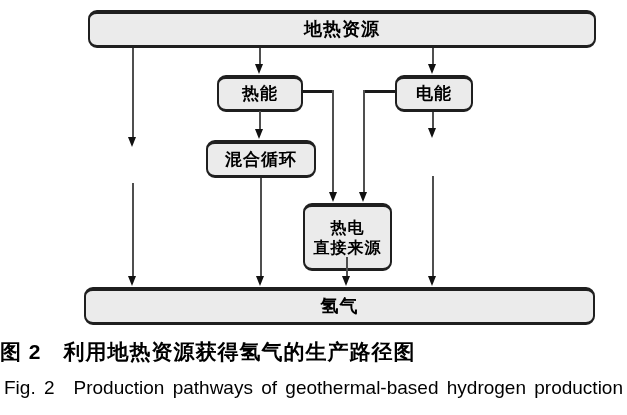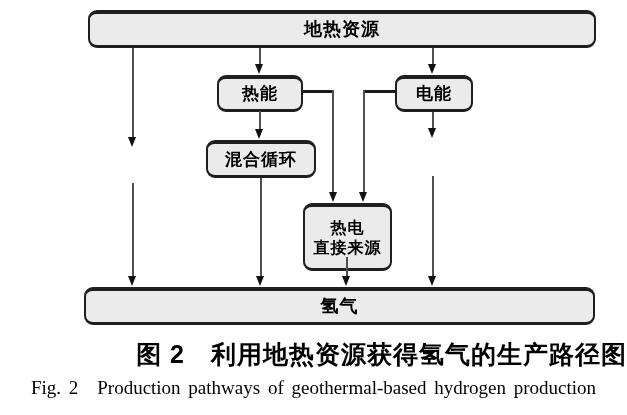--- a/index.html
+++ b/index.html
@@ -76,29 +76,29 @@
   #a-el      {left:428px;top:128px;}
   #a-hyb-l   {left:329px;top:192px;}
   #a-hyb-r   {left:359px;top:192px;}
   #a-h2-1    {left:128px;top:276px;}
   #a-h2-2    {left:256px;top:276px;}
   #a-h2-3    {left:342px;top:276px;}
   #a-h2-4    {left:428px;top:276px;}
   
   #caption-zh{
     position:absolute;left:0;top:338px;width:627px;
-    text-align:right;
+    text-align:left;
     font-weight:bold;
-    font-size:25px;
+    font-size:21px;
     letter-spacing:1px;
   }
   #caption-en{
     position:absolute;left:0;top:375px;width:627px;
     text-align:center;
-    font-family:Liberation Serif, serif;
+    font-family:Liberation Sans, sans-serif;
     font-size:19px;
     word-spacing:3px;
   }
 </style>
 </head>
 <body>
 
 <div id="figure">
 
   <div class="node wide" id="box-geothermal">地热资源</div>

